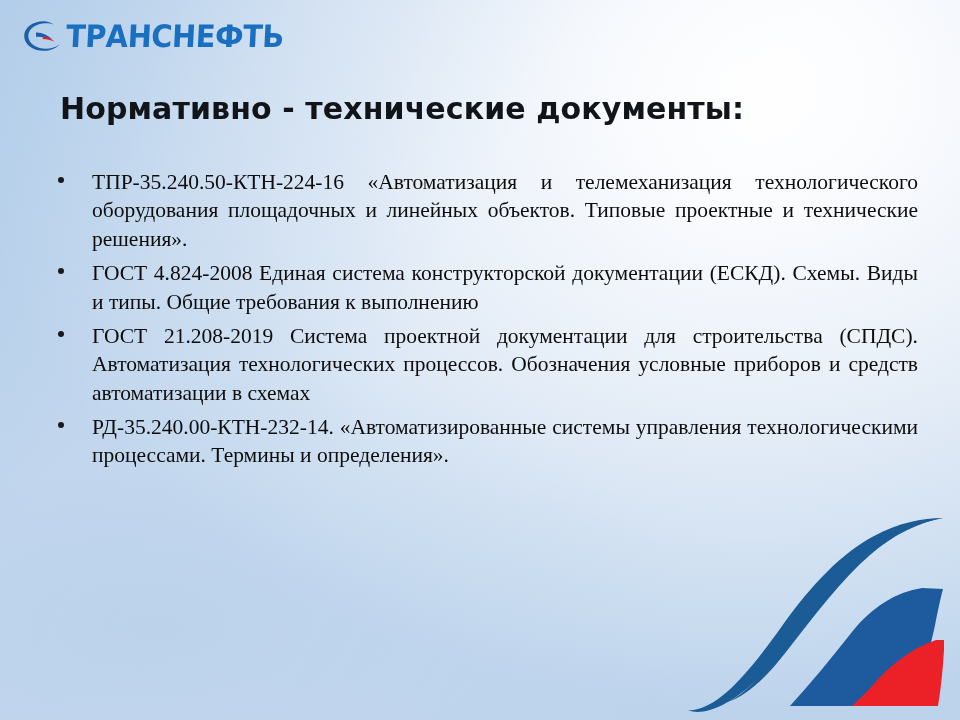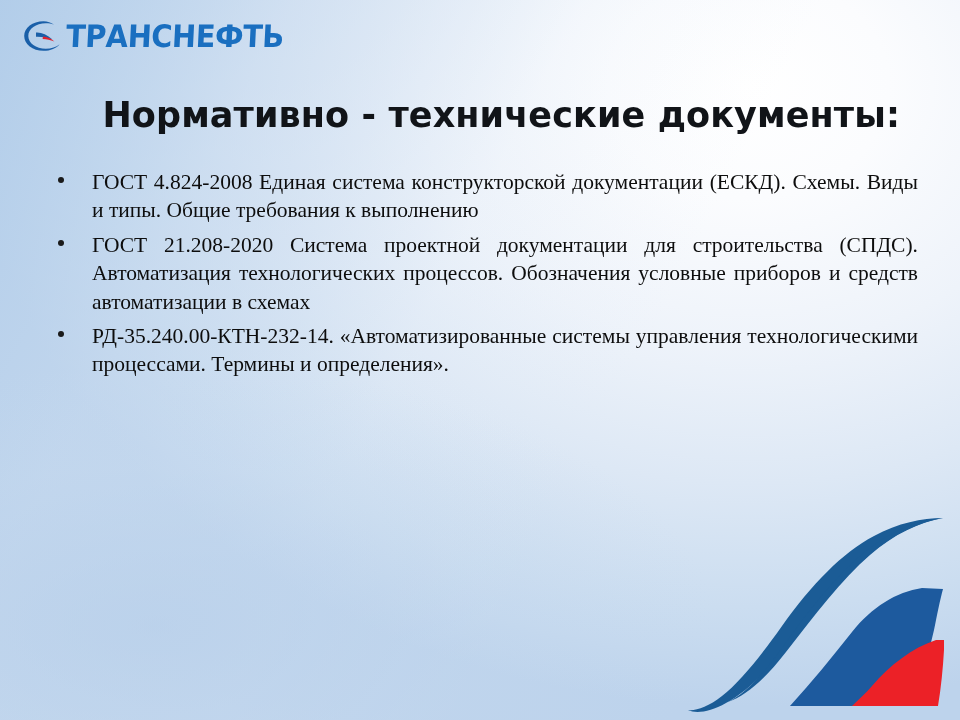--- a/index.html
+++ b/index.html
@@ -82,24 +82,24 @@
     transform-origin: left center;
     white-space: nowrap;
   }
 
   
   .title {
     position: absolute;
     left: 60px;
     top: 72px;
     width: 840px;
-    text-align: right;
+    text-align: left;
     font-family: "DejaVu Sans", sans-serif;
     font-weight: bold;
-    font-size: 35px;
+    font-size: 30px;
     line-height: 1.15;
     color: #111418;
     letter-spacing: 0.1px;
     z-index: 4;
   }
 
   
   .body-list {
     position: absolute;
     left: 52px;
@@ -160,29 +160,33 @@
         <path d="M21.0 17.6 C25.2 18.0 29.2 19.8 32.4 22.4 C28.6 21.2 24.6 20.3 20.6 20.1 Z" fill="#e0202c"></path>
       </svg>
     </span>
     <span class="logo-wordmark">ТРАНСНЕФТЬ</span>
   </div>
 
   <h1 class="title">Нормативно - технические документы:</h1>
 
   <div class="body-list">
 
+    <div class="bullet-row">
+      <span class="bullet-dot"></span>
+      <span class="bullet-text">ТПР-35.240.50-КТН-224-16 «Автоматизация и телемеханизация технологического оборудования площадочных и линейных объектов. Типовые проектные и технические решения».</span>
+    </div>
 
     <div class="bullet-row">
       <span class="bullet-dot"></span>
       <span class="bullet-text">ГОСТ 4.824-2008 Единая система конструкторской документации (ЕСКД). Схемы. Виды и типы. Общие требования к выполнению</span>
     </div>
 
     <div class="bullet-row">
       <span class="bullet-dot"></span>
-      <span class="bullet-text">ГОСТ 21.208-2020 Система проектной документации для строительства (СПДС). Автоматизация технологических процессов. Обозначения условные приборов и средств автоматизации в схемах</span>
+      <span class="bullet-text">ГОСТ 21.208-2019 Система проектной документации для строительства (СПДС). Автоматизация технологических процессов. Обозначения условные приборов и средств автоматизации в схемах</span>
     </div>
 
     <div class="bullet-row">
       <span class="bullet-dot"></span>
       <span class="bullet-text">РД-35.240.00-КТН-232-14. «Автоматизированные системы управления технологическими процессами. Термины и определения».</span>
     </div>
 
   </div>
 
   <div class="corner-graphic">

